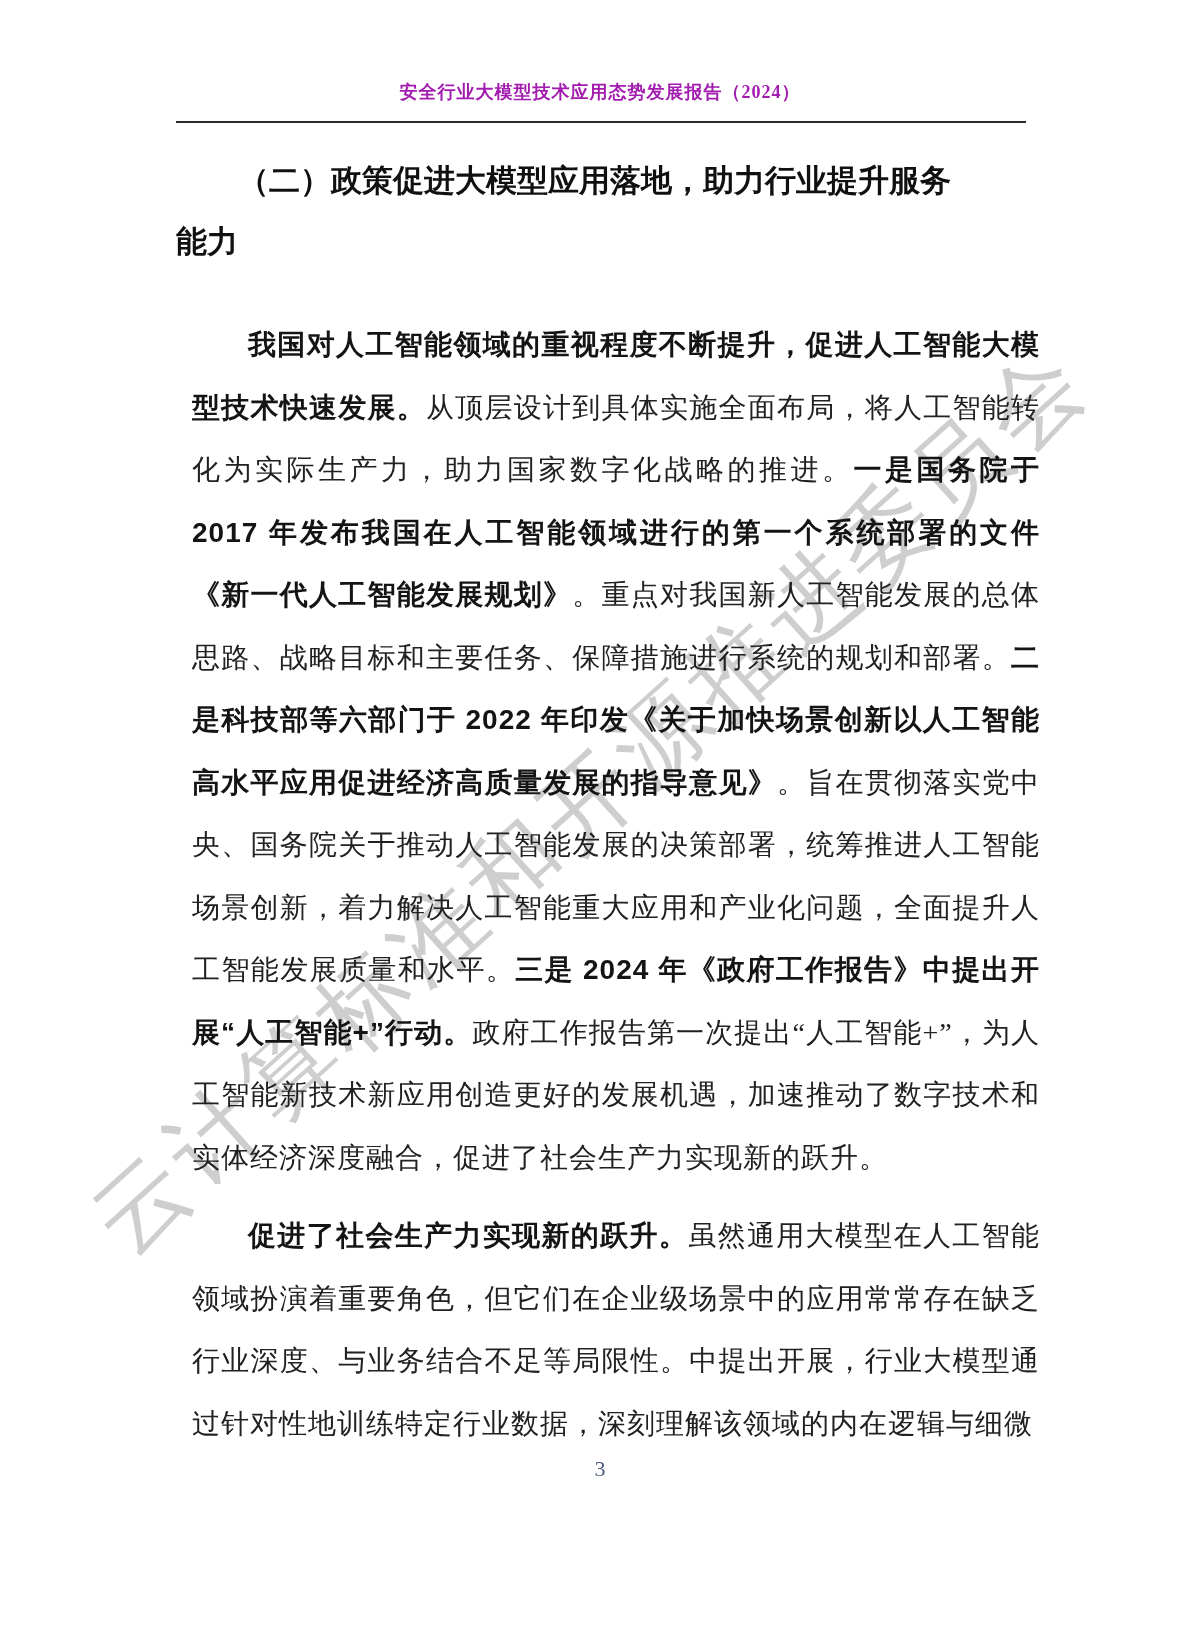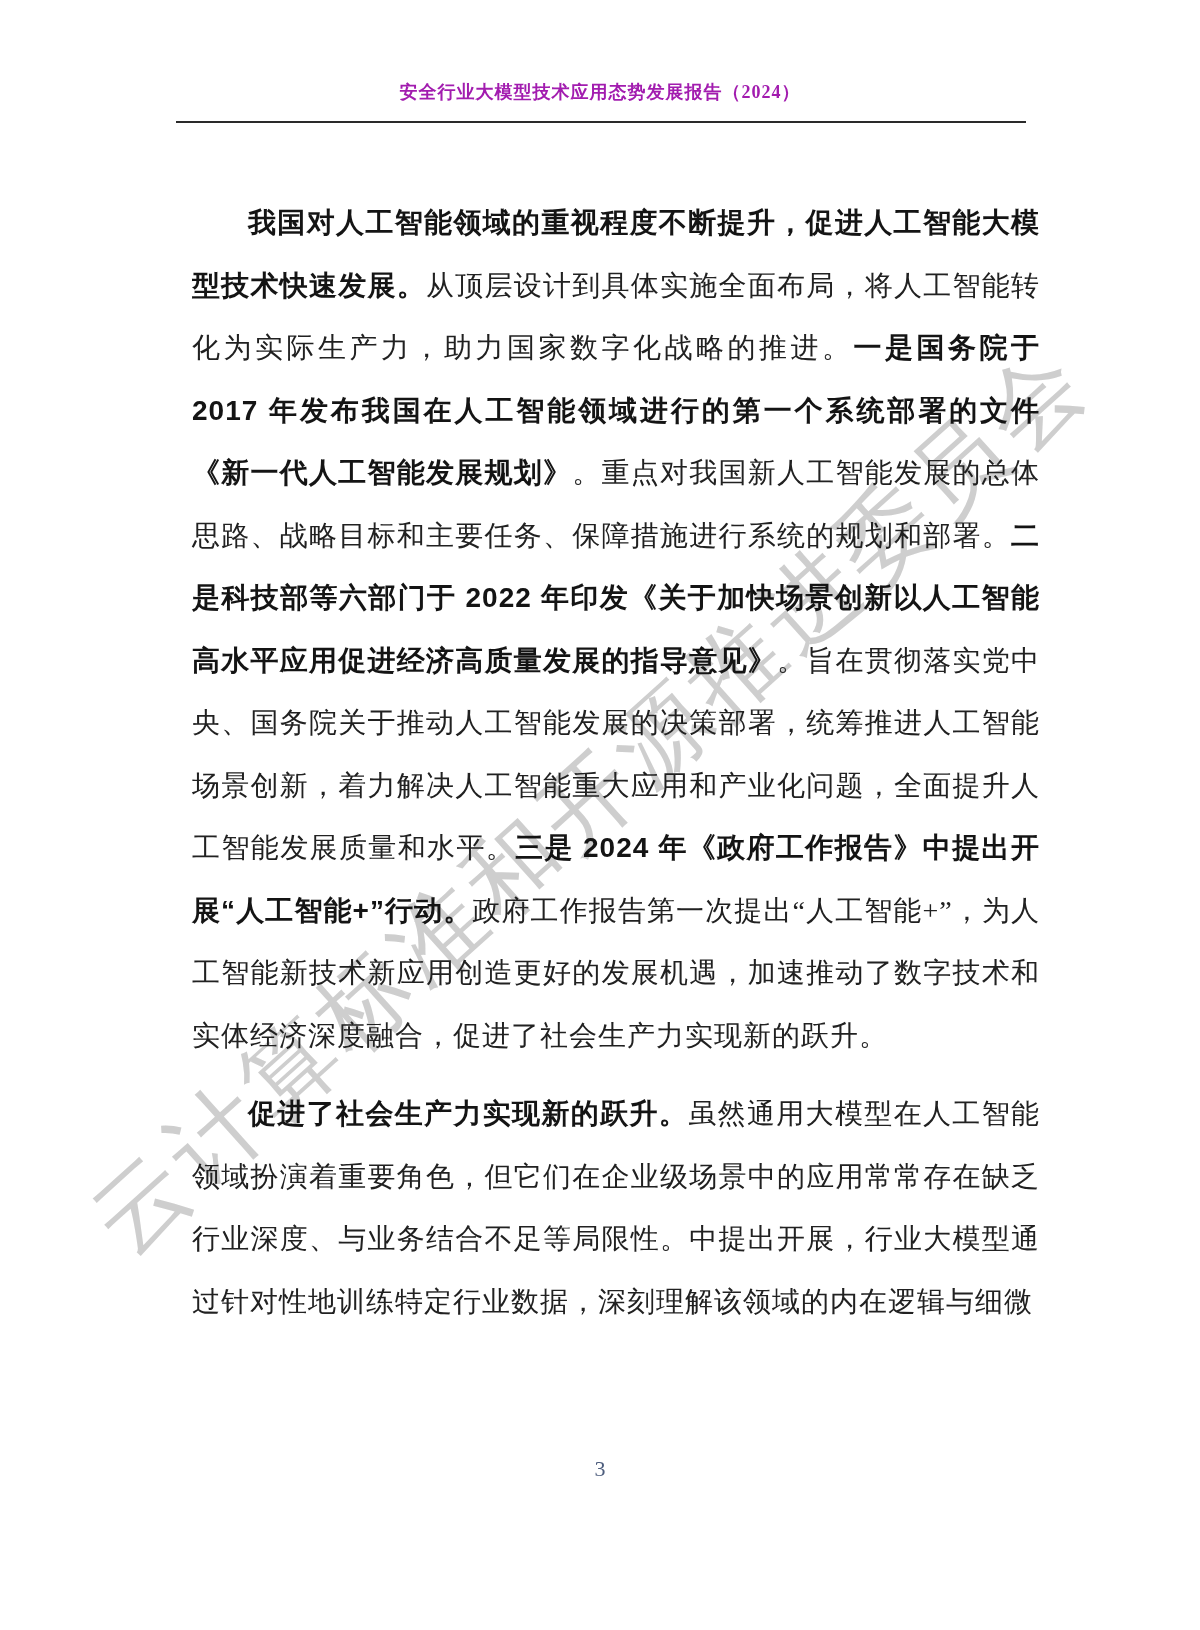--- a/index.html
+++ b/index.html
@@ -101,20 +101,21 @@
 
 <div class="page">
 
   <div class="watermark" style="color: rgb(198, 198, 198);">云计算标准和开源推进委员会</div>
 
   <div class="header-title">安全行业大模型技术应用态势发展报告（2024）</div>
 
   <div class="header-rule"></div>
 
   <div class="content">
+    <h2 class="section-heading">（二）政策促进大模型应用落地，助力行业提升服务能力</h2>
 
     <div>
         <p class="body-para"><span class="run bold">我国对人工智能领域的重视程度不断提升，促进人工智能大模型技术快速发展。</span><span class="run">从顶层设计到具体实施全面布局，将人工智能转化为实际生产力，助力国家数字化战略的推进。</span><span class="run bold">一是国务院于 2017 年发布我国在人工智能领域进行的第一个系统部署的文件《新一代人工智能发展规划》</span><span class="run">。重点对我国新人工智能发展的总体思路、战略目标和主要任务、保障措施进行系统的规划和部署。</span><span class="run bold">二是科技部等六部门于 2022 年印发《关于加快场景创新以人工智能高水平应用促进经济高质量发展的指导意见》</span><span class="run">。旨在贯彻落实党中央、国务院关于推动人工智能发展的决策部署，统筹推进人工智能场景创新，着力解决人工智能重大应用和产业化问题，全面提升人工智能发展质量和水平。</span><span class="run bold">三是 2024 年《政府工作报告》中提出开展“人工智能+”行动。</span><span class="run">政府工作报告第一次提出“人工智能+”，为人工智能新技术新应用创造更好的发展机遇，加速推动了数字技术和实体经济深度融合，促进了社会生产力实现新的跃升。</span></p>
         <p class="body-para"><span class="run bold">促进了社会生产力实现新的跃升。</span><span class="run">虽然通用大模型在人工智能领域扮演着重要角色，但它们在企业级场景中的应用常常存在缺乏行业深度、与业务结合不足等局限性。中提出开展，行业大模型通过针对性地训练特定行业数据，深刻理解该领域的内在逻辑与细微</span></p>
       </div>
   </div>
 
   <div class="page-number">3</div>
 
 </div>

